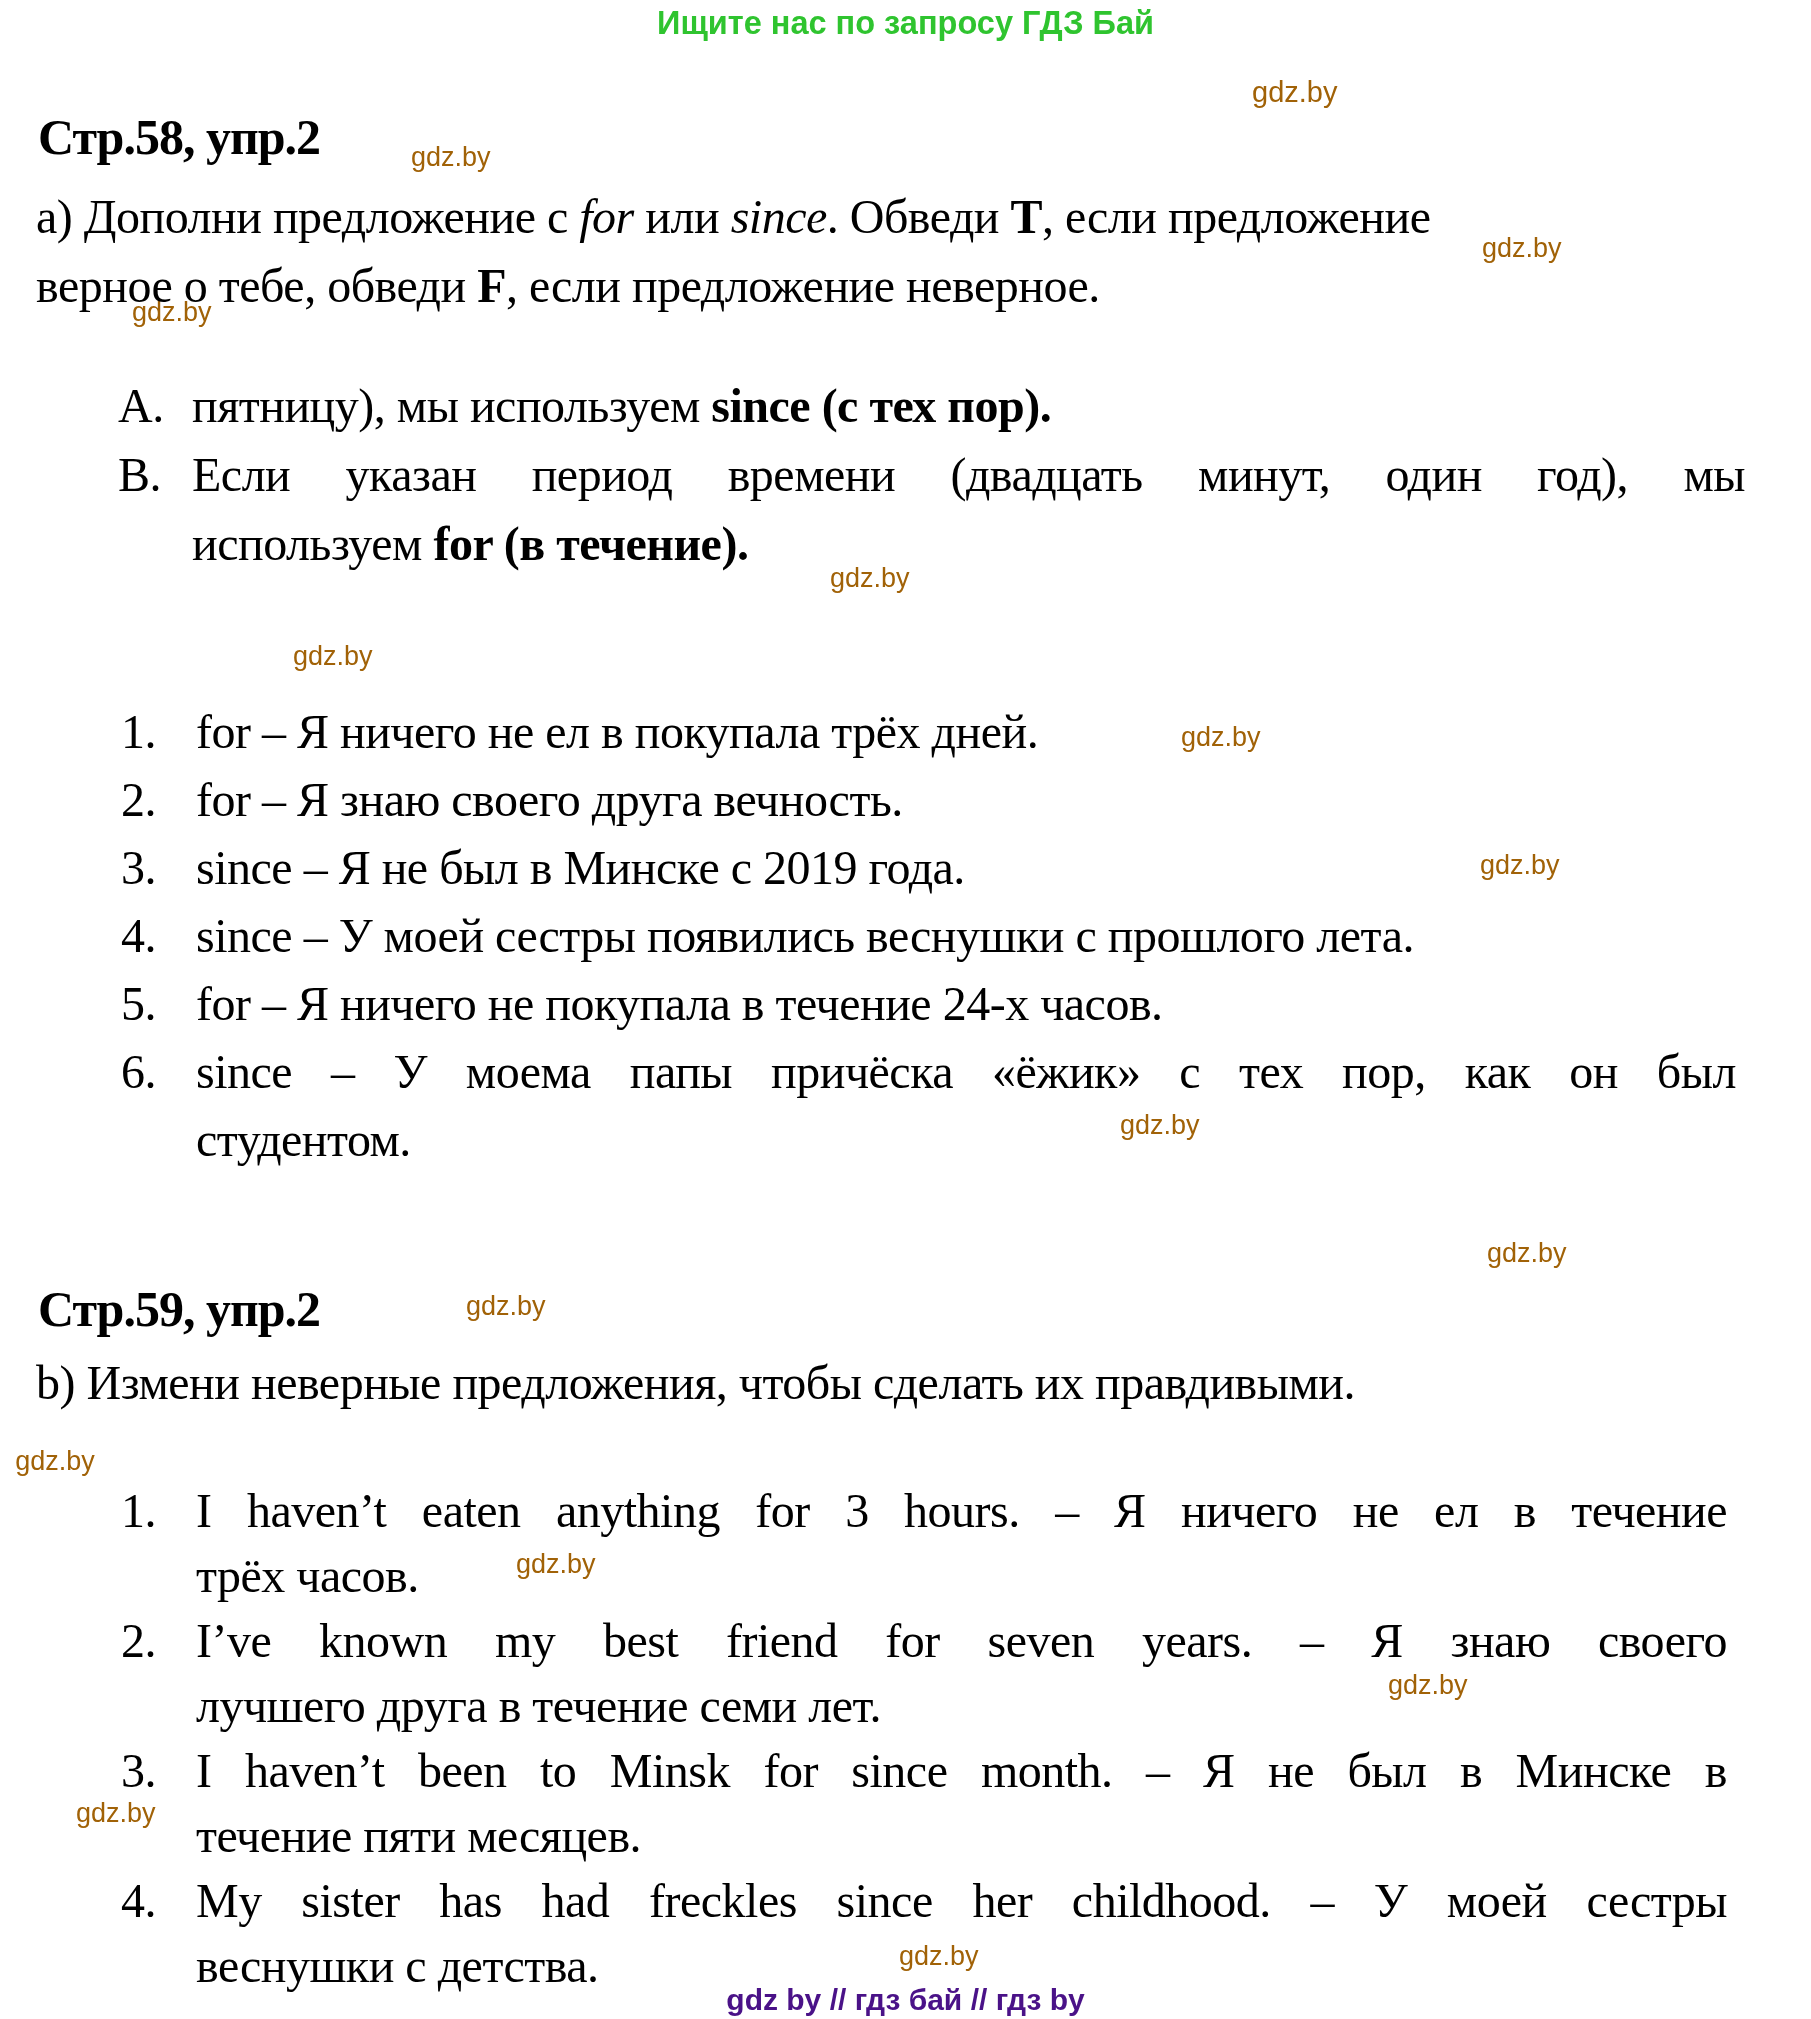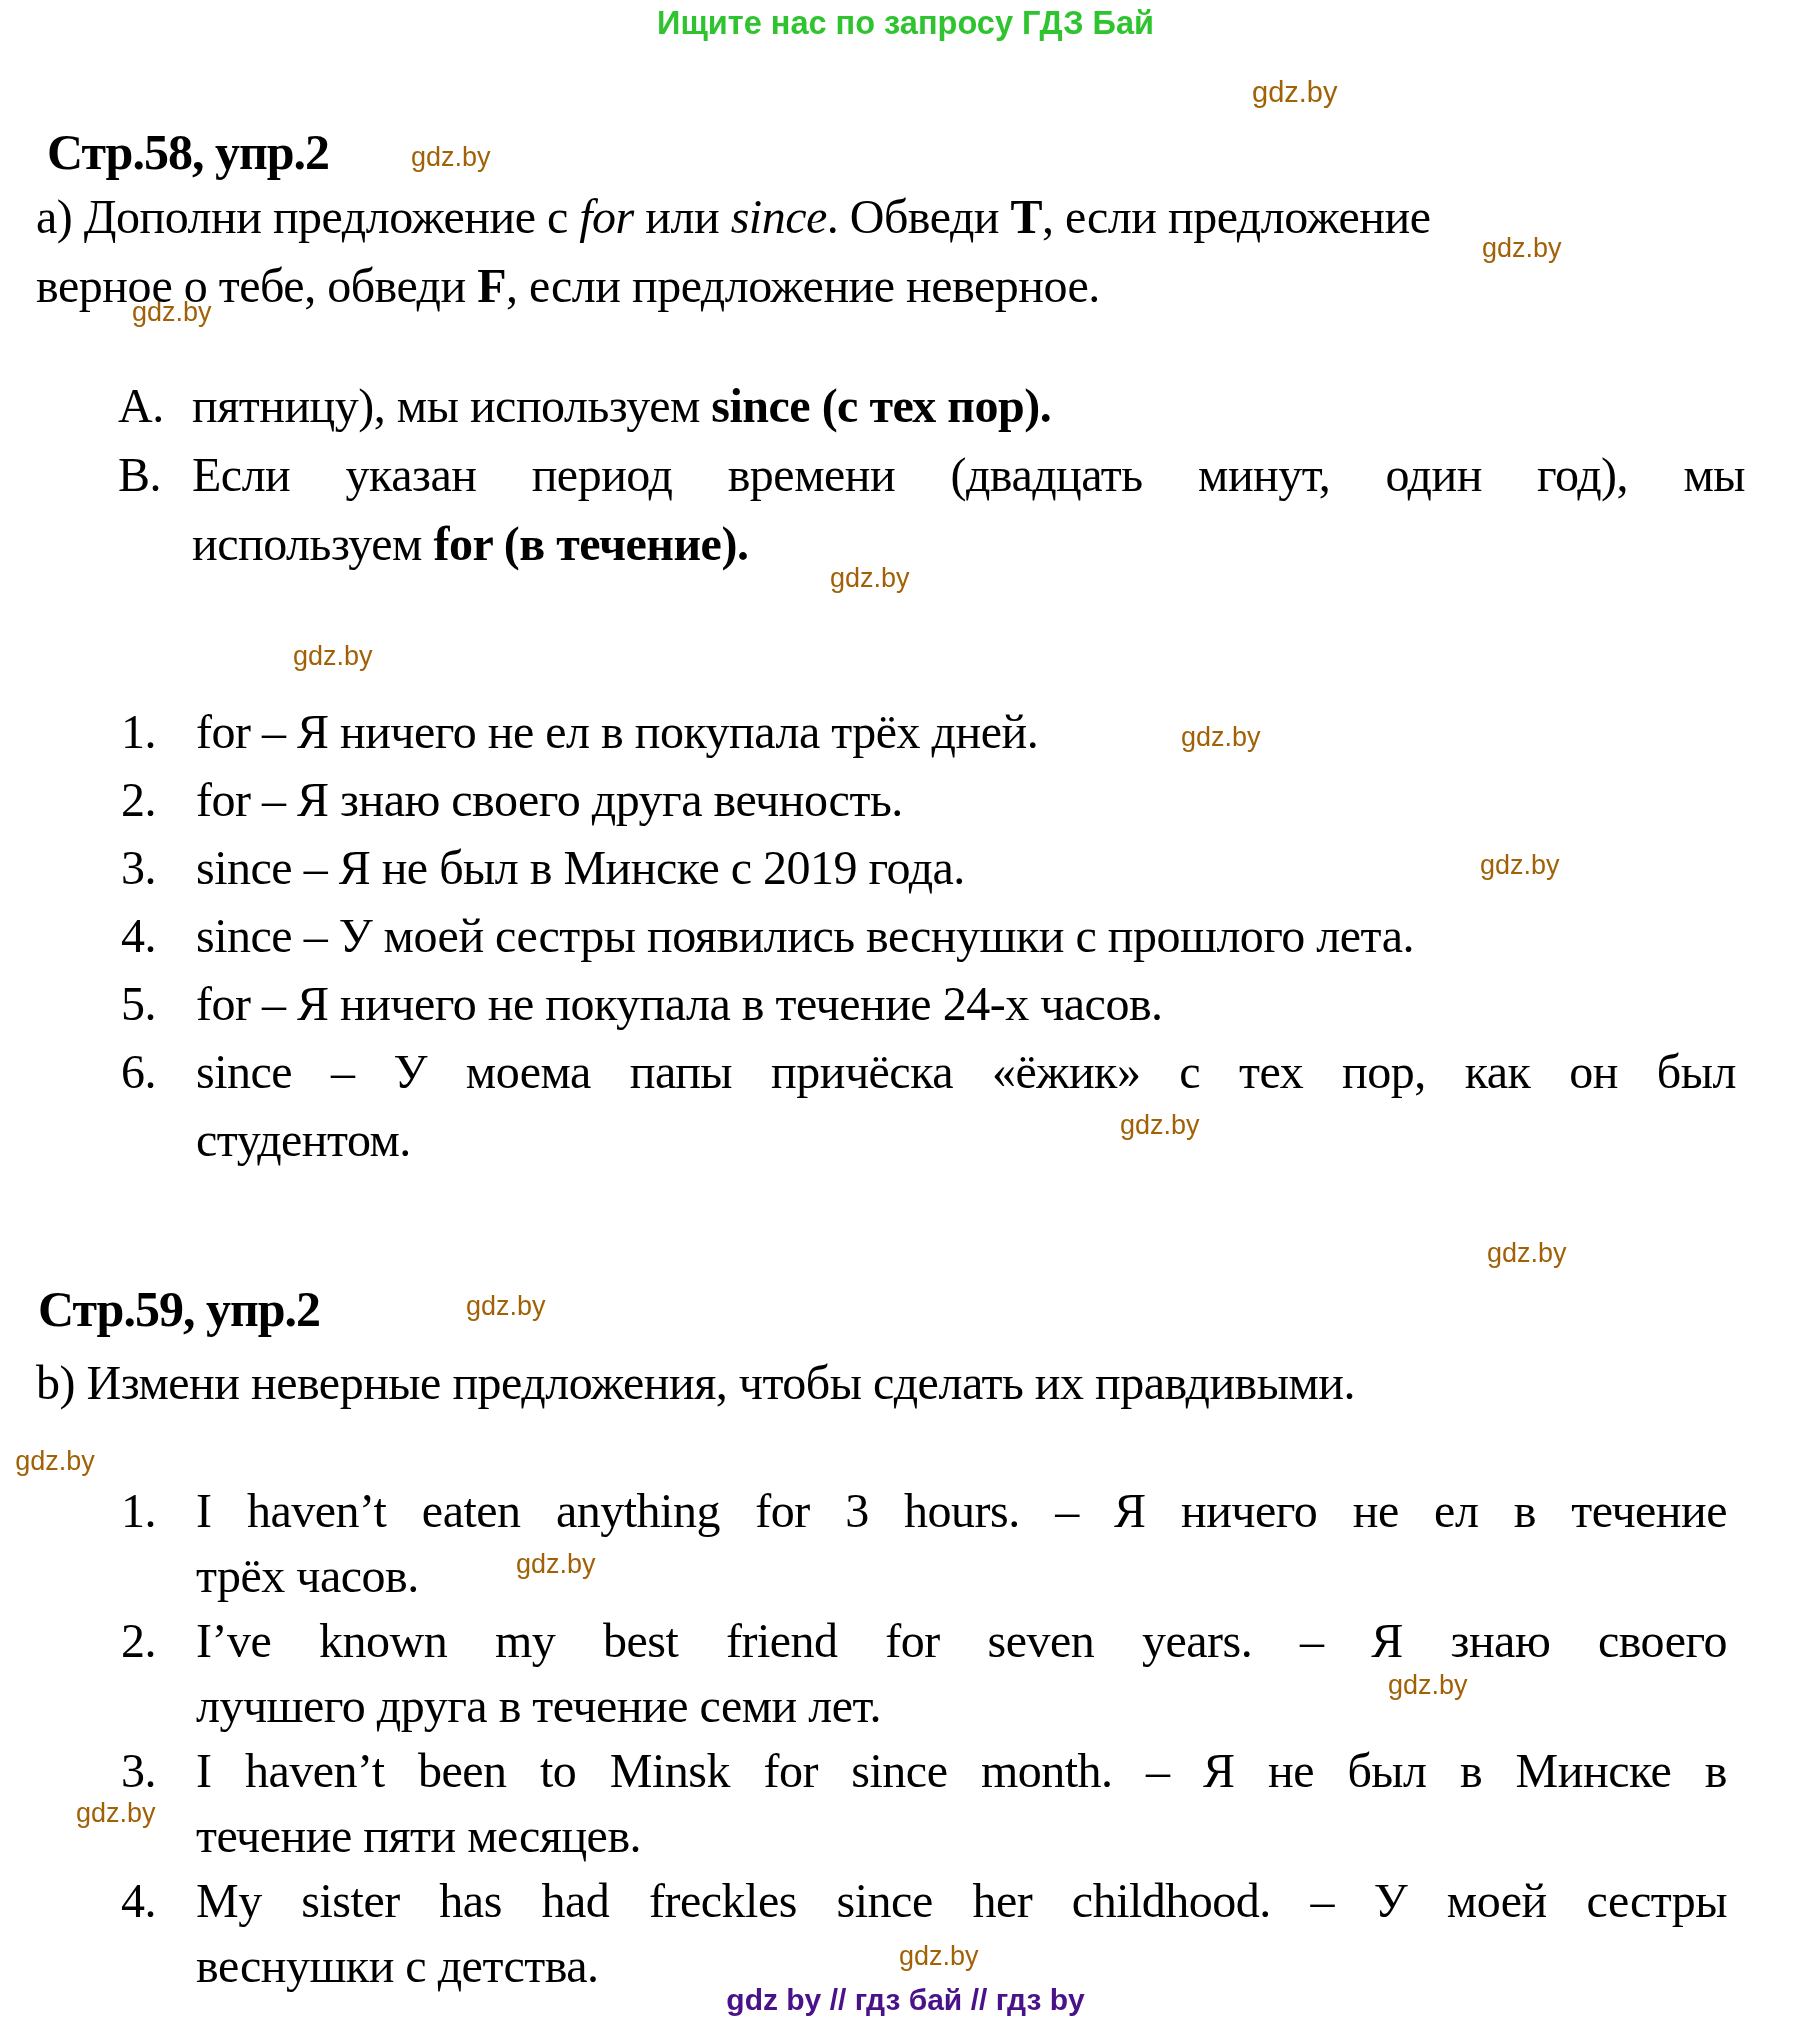--- a/index.html
+++ b/index.html
@@ -63,21 +63,21 @@
   <span class="wm" style="left:1480px; top:851px;">gdz.by</span>
   <span class="wm" style="left:1120px; top:1111px;">gdz.by</span>
   <span class="wm" style="left:1487px; top:1239px;">gdz.by</span>
   <span class="wm" style="left:466px;  top:1292px;">gdz.by</span>
   <span class="wm" style="left:15.3px;   top:1447px;">gdz.by</span>
   <span class="wm" style="left:516px;  top:1550px;">gdz.by</span>
   <span class="wm" style="left:1388px; top:1671px;">gdz.by</span>
   <span class="wm" style="left:76px;   top:1799px;">gdz.by</span>
   <span class="wm" style="left:899px;  top:1942px;">gdz.by</span>
 
-  <div class="heading" style="left:38px; top:124px;margin-left:9px;">Стр.58, упр.2</div>
+  <div class="heading" style="left:38px; top:109px;">Стр.58, упр.2</div>
 
   <div class="block lh72" style="left:36px; top:182px; width:1491px;">
     <div class="line"><span>а) Дополни предложение с </span><i>for</i><span> или </span><i>since</i><span>. Обведи </span><b>Т</b><span>, если предложение</span></div>
     <div class="line"><span>верное о тебе, обведи </span><b>F</b><span>, если предложение неверное.</span></div>
   </div>
 
   <div class="block lh72" style="left:118px; top:371px; width:1627px;">
     <div class="rule">
       <span class="num">А.</span>
       <div class="line"><span>пятницу), мы используем </span><b>since (с тех пор).</b></div>

